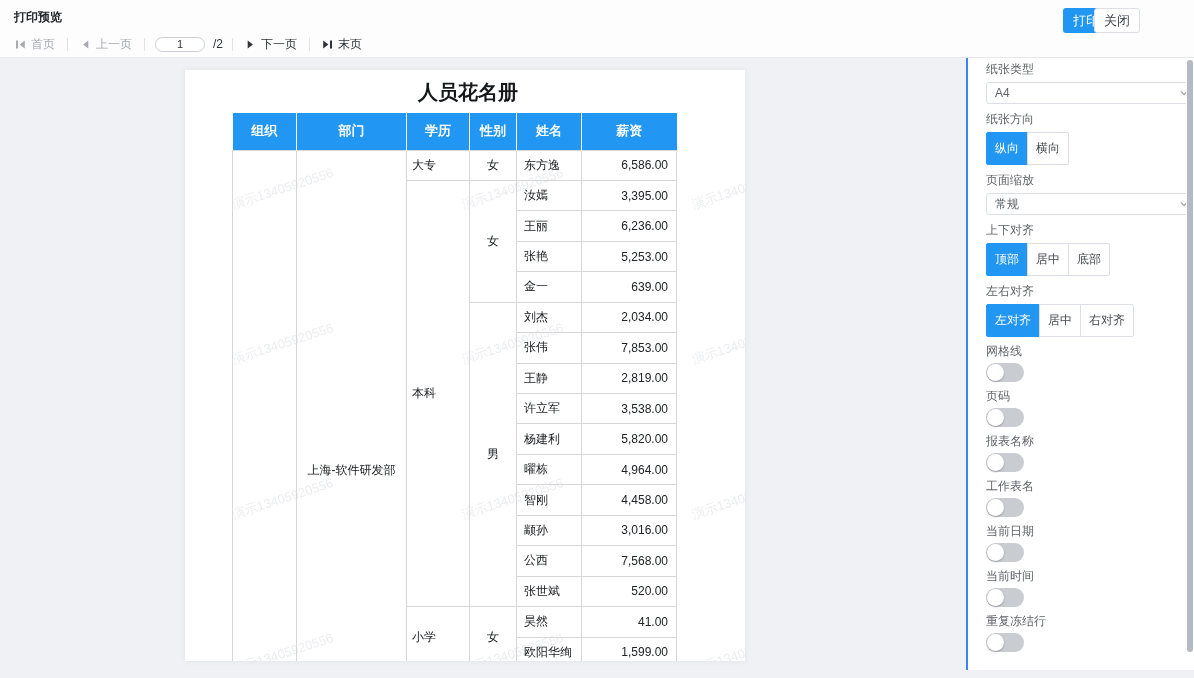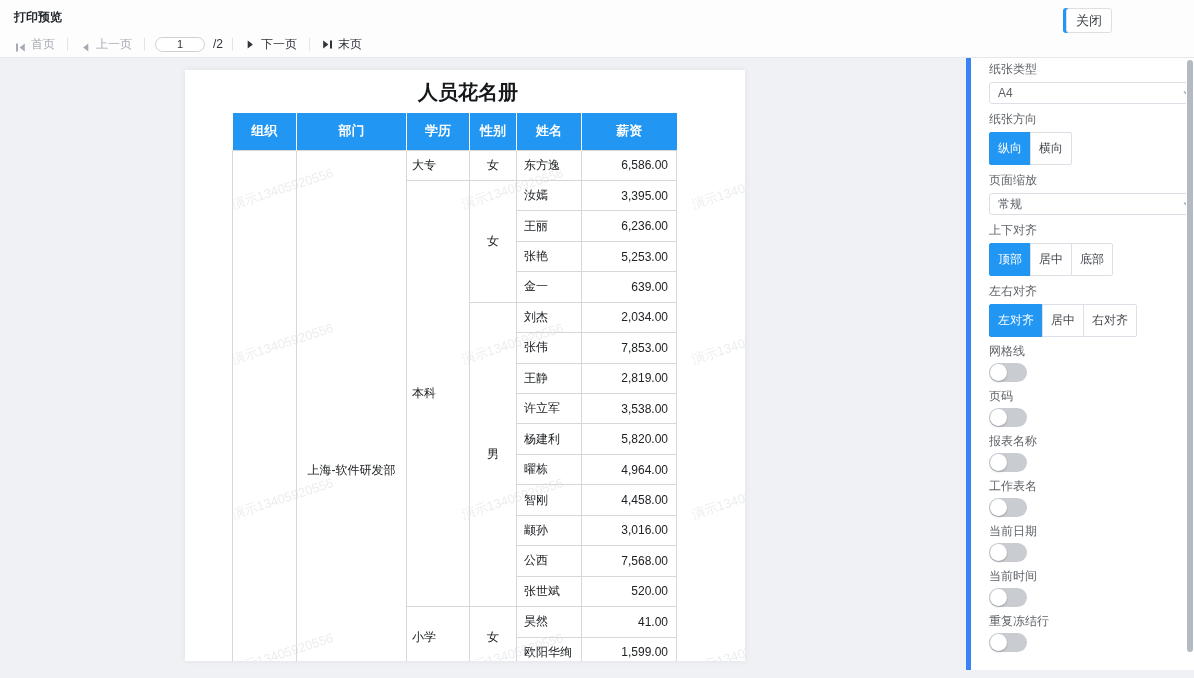--- a/index.html
+++ b/index.html
@@ -11,25 +11,25 @@
     -webkit-font-smoothing:antialiased;
   }
 
   
   .topbar { position:absolute; left:0; top:0; width:1194px; height:58px;
             background:#fdfdfe; border-bottom:1px solid #e6e8eb; }
   .app-title { position:absolute; left:14px; top:9px; font-size:12px; font-weight:bold; color:#24282c; }
   .btn { position:absolute; top:8px; width:46px; height:25px; border-radius:3px; font-size:13px;
          display:flex; align-items:center; justify-content:center; cursor:pointer; }
   .btn-print { left:1063px; background:var(--accent); color:#fff; }
-  .btn-close { left:1066px; background:#fff; border:1px solid #dcdfe3; color:#3a3f44; }
+  .btn-close { left:1094px; background:#fff; border:1px solid #dcdfe3; color:#3a3f44; }
 
   .pager { position:absolute; left:10px; top:33px; height:22px; display:flex; align-items:center; font-size:12px; }
   .pg-btn { display:flex; align-items:center; gap:5px; padding:0 5px; color:#2f3338; cursor:pointer; }
-  .pg-btn.disabled { color:#a6abb3;align-items:flex-end; }
+  .pg-btn.disabled { color:#a6abb3; }
   .pg-btn svg { display:block; }
   .pg-sep { width:1px; height:13px; background:#e2e4e8; margin:0 7px; }
   .pg-input { width:50px; height:15px; border:1px solid #ccd0d6; border-radius:8px; text-align:center;
               font-size:11px; color:#333; margin:0 8px 0 3px; outline:none; padding:0;
               font-family:"Liberation Sans",sans-serif; }
   .pg-total { color:#2f3338; margin-right:2px; }
 
   
   .main { position:absolute; left:0; top:58px; width:1194px; height:612px; }
   .preview { position:absolute; left:0; top:0; width:966px; height:612px; background:#f0f1f4; overflow:hidden; }
@@ -46,21 +46,21 @@
   .rpt tbody tr { height:30.45px; }
   .rpt td { border:1px solid #d7d7d7; font-size:12px; color:#202326; padding:0 6px; background:transparent; }
   .rpt td.edu    { padding-left:5px; }
   .rpt td.gender { text-align:center; }
   .rpt td.name   { padding-left:7px; }
   .rpt td.salary { text-align:right; padding-right:8px; }
   .rpt td.dept   { vertical-align:top; text-align:center; padding-top:312px; line-height:14px; }
 
   
   .sidebar { position:absolute; left:966px; top:0; width:220px; height:612px; background:#fff;
-             border-left:5px solid #3b82f6; padding:4px 14px 16px 18px; overflow:hidden; }
+             border-left:2px solid #3b82f6; padding:4px 14px 16px 18px; overflow:hidden; }
   .side-label { font-size:12px; color:#5f6368; margin:8px 0 6px; line-height:14px; }
   .side-label.first { margin-top:0; }
   .tg-label { margin:7px 0 5px; }
   .gap-before { margin-top:21px; }
   .select { width:212px; height:22px; border:1px solid #dcdfe6; border-radius:3px; background:#fff;
             display:flex; align-items:center; justify-content:space-between; padding:0 8px; cursor:pointer; }
   .select-value { font-size:12px; color:#5f6368; }
   .btn-group { display:inline-flex; }
   .bg-btn { height:33px; padding:0 8px; display:flex; align-items:center; border:1px solid #dcdfe6;
             margin-left:-1px; font-size:12px; color:#45494e; background:#fff; cursor:pointer; }

